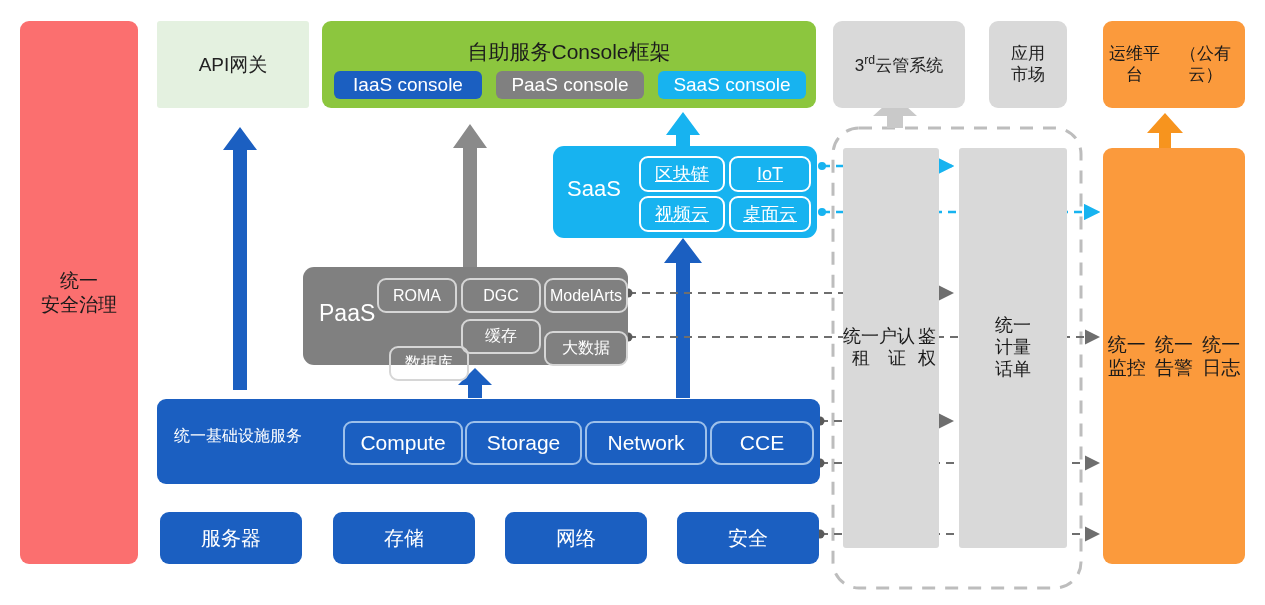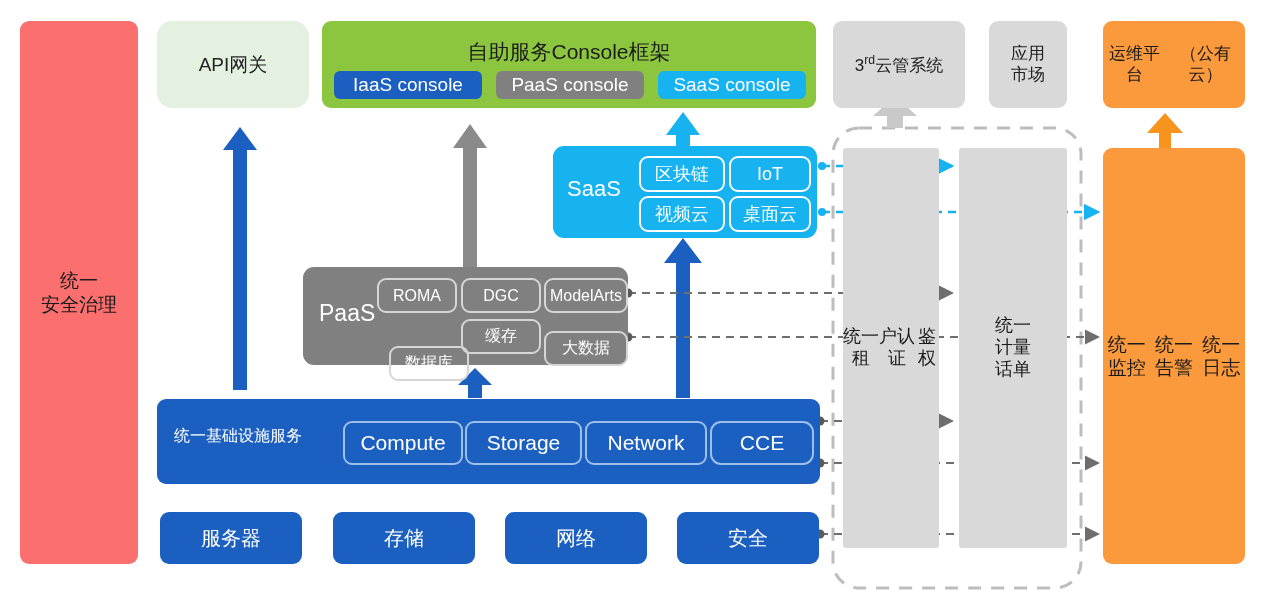--- a/index.html
+++ b/index.html
@@ -5,32 +5,32 @@
   html,body{margin:0;padding:0;background:#ffffff;}
   body{width:1265px;height:605px;position:relative;overflow:hidden;
        font-family:"Liberation Sans","DejaVu Sans",sans-serif;}
   #stage{position:absolute;left:0;top:0;width:1265px;height:605px;}
   .box{position:absolute;box-sizing:border-box;display:flex;align-items:center;
        justify-content:center;text-align:center;line-height:1.22;}
 
   
   .panel-red{background:#fb6f6f;color:#1a1a1a;font-size:19px;border-radius:9px;}
   
-  .panel-apigw{background:#e4f1e0;color:#222;font-size:19px;border-radius:15px;}
+  .panel-apigw{background:#e4f1e0;color:#222;font-size:19px;border-radius:3px;}
   .panel-green{background:#8cc63e;border-radius:9px;}
   .console-title{position:absolute;left:0;right:0;top:17px;text-align:center;
        font-size:21px;color:#1c1c1c;}
   .chip-console{position:absolute;border-radius:6px;color:#fff;font-size:19px;
        display:flex;align-items:center;justify-content:center;}
   
   .panel-saas{background:#17b3f0;border-radius:11px;}
   .saas-label{position:absolute;color:#fff;font-size:22px;left:14px;top:30px;}
   .chip-out{position:absolute;border:2px solid #ffffff;border-radius:9px;color:#fff;
        font-size:18px;display:flex;align-items:center;justify-content:center;
-       background:transparent;}
+       background:transparent;text-decoration:underline;}
   
   .panel-paas{background:#808080;border-radius:11px;}
   .paas-label{position:absolute;color:#fff;font-size:23px;left:16px;top:33px;}
   .chip-paas{position:absolute;border:2px solid #d6d6d6;border-radius:9px;color:#fff;
        font-size:16px;display:flex;align-items:center;justify-content:center;}
   
   .panel-infra{background:#1b5fc1;border-radius:9px;}
   .infra-label{position:absolute;color:#fff;font-size:16px;left:17px;top:27px;}
   .chip-infra{position:absolute;border:2px solid #9dc0ea;border-radius:9px;color:#fff;
        font-size:21px;display:flex;align-items:center;justify-content:center;}

